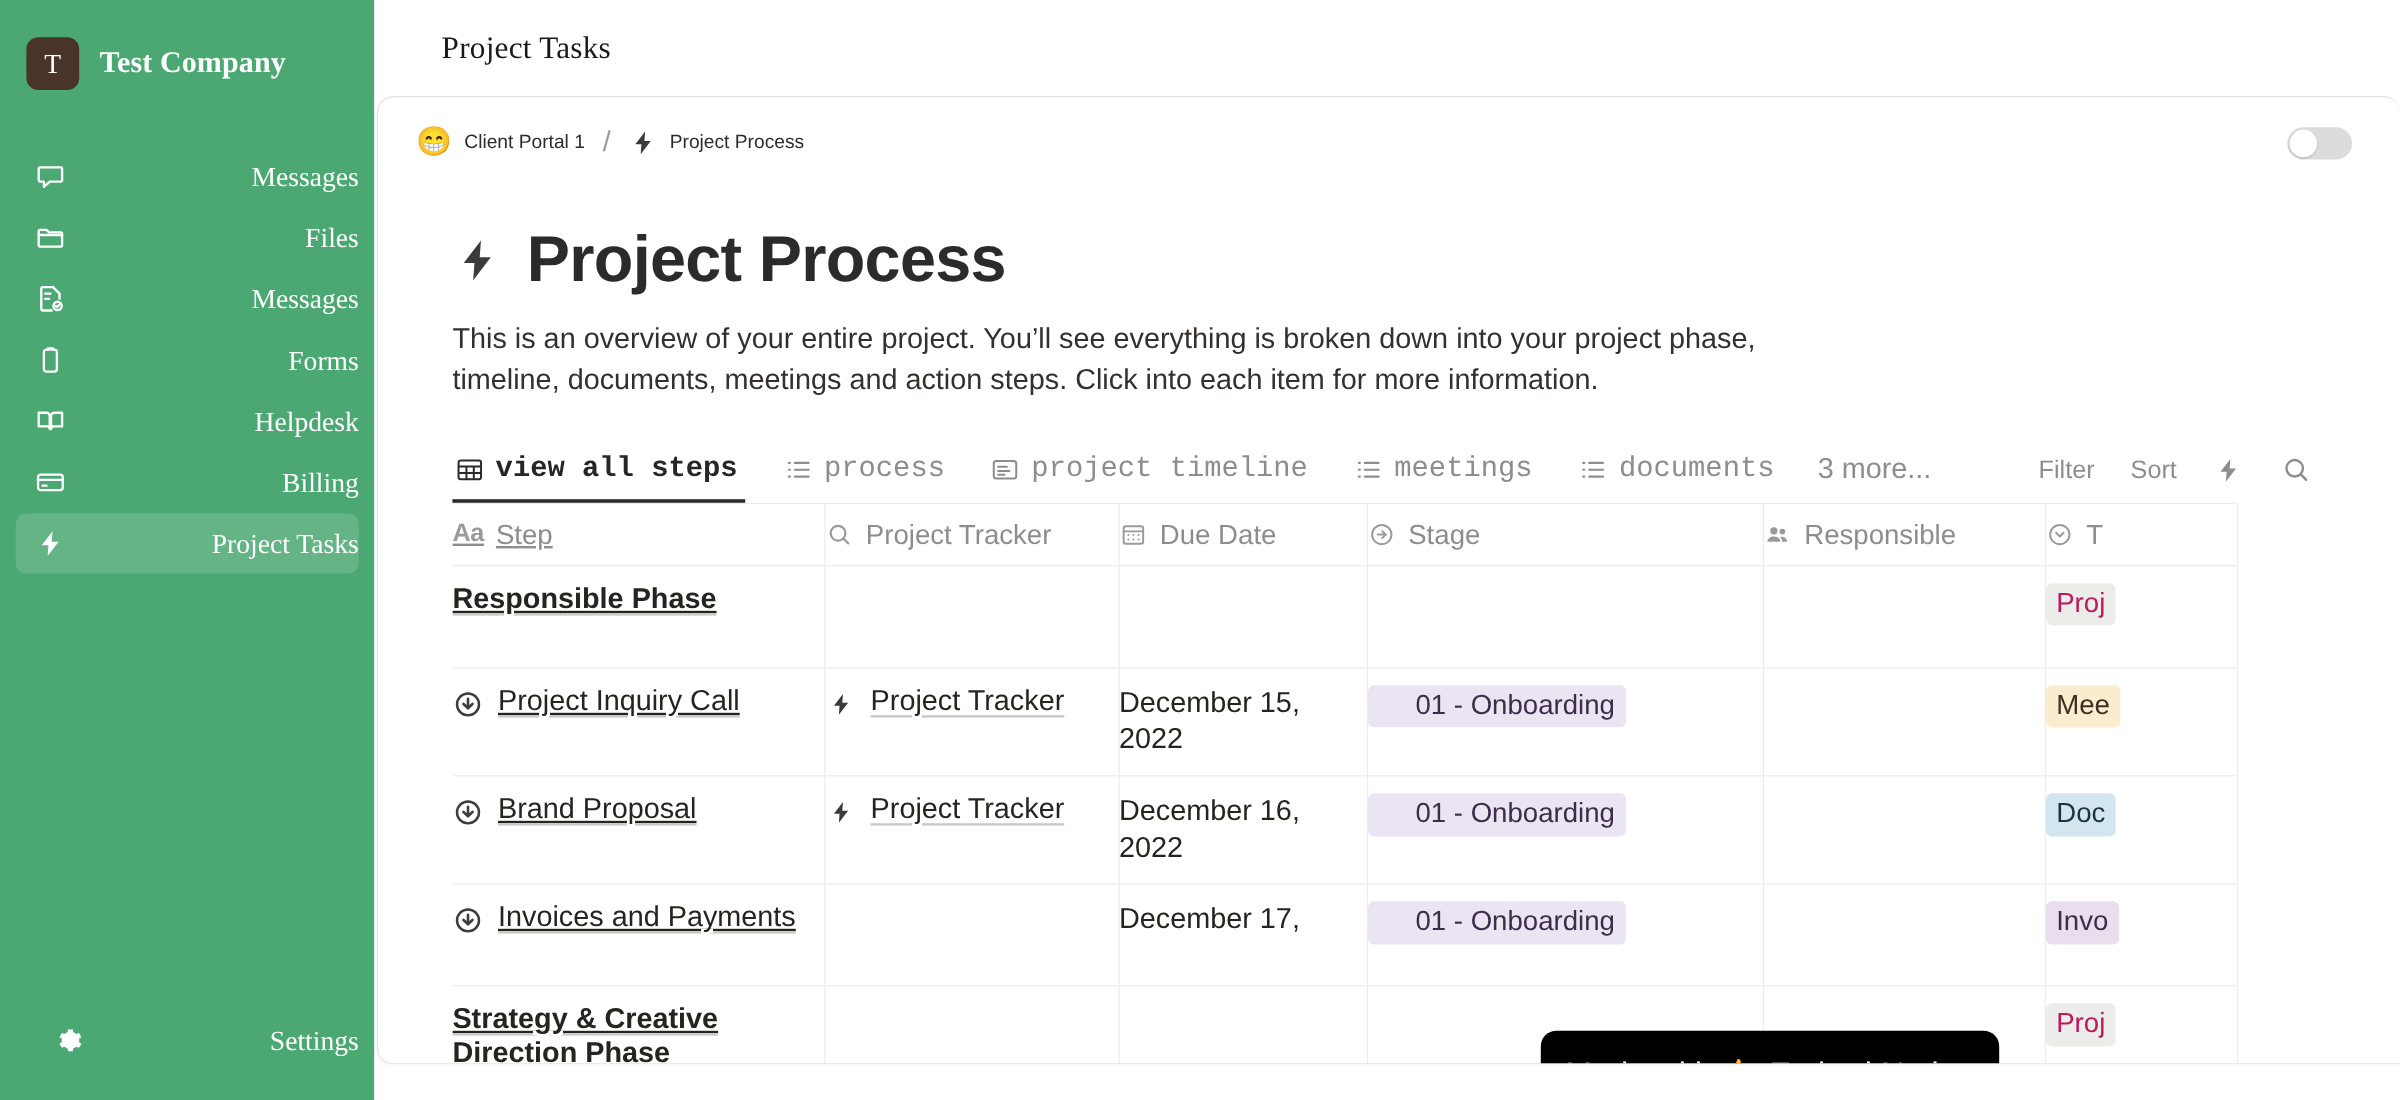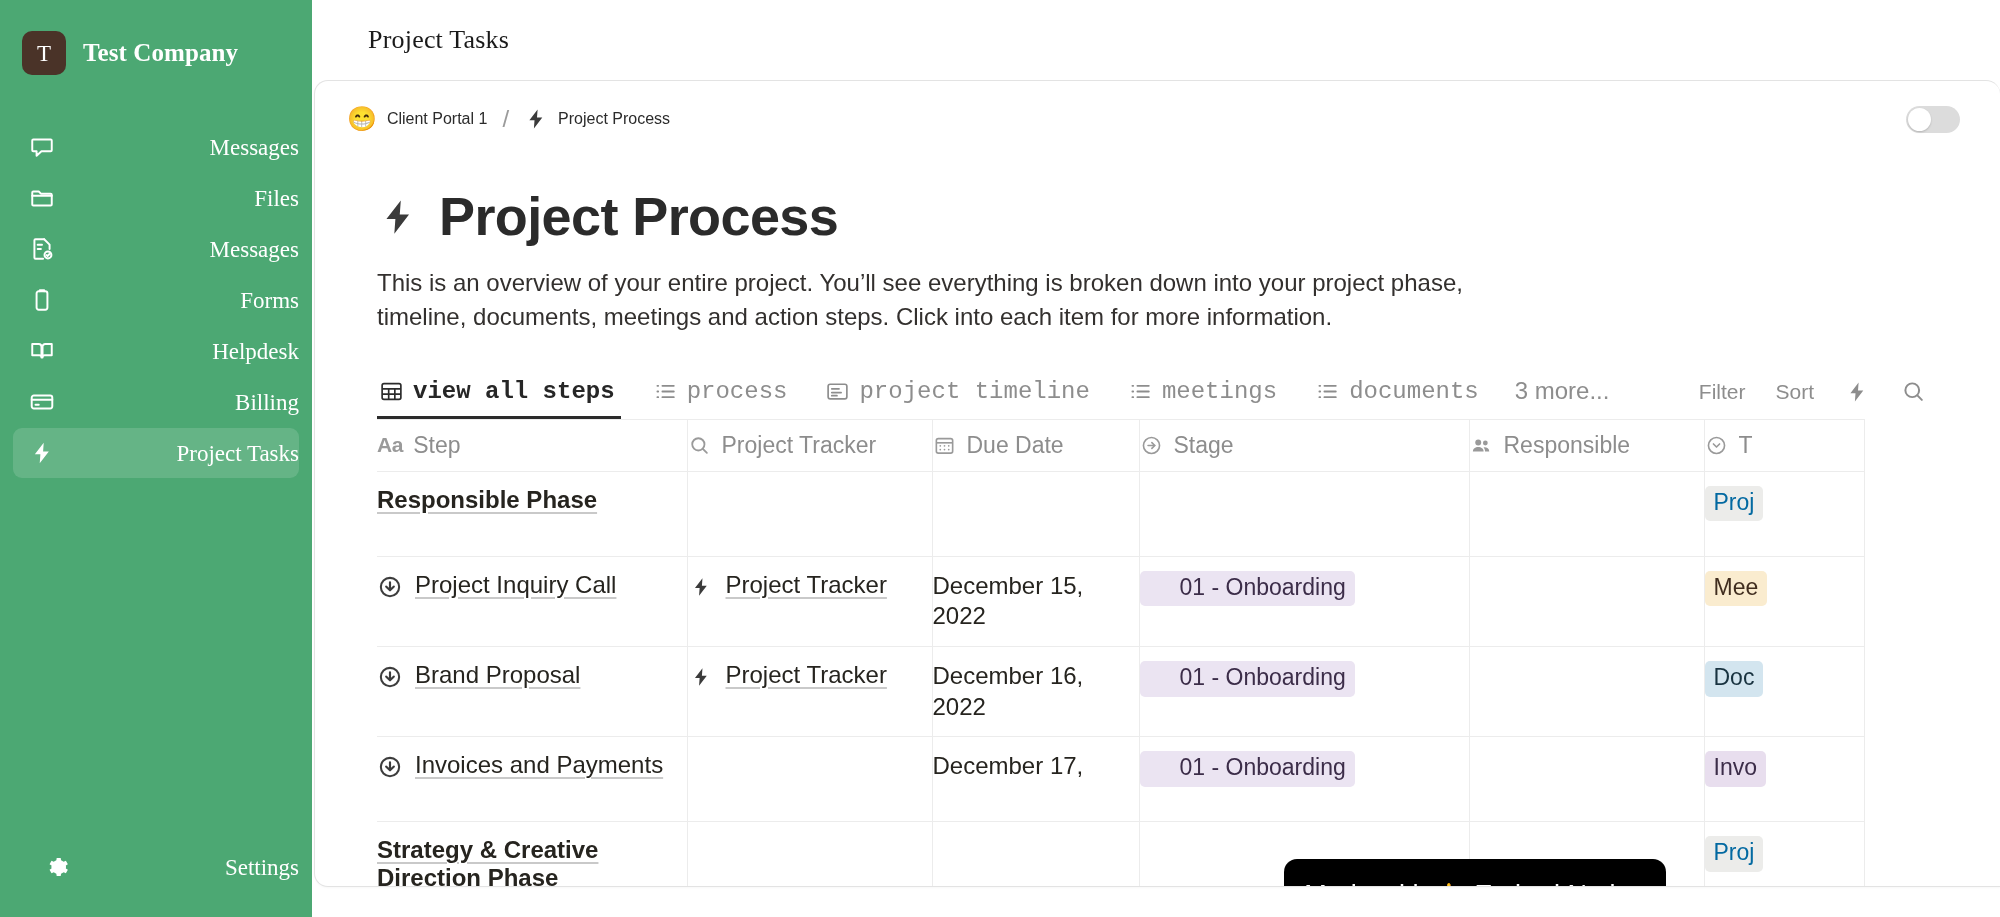--- a/index.html
+++ b/index.html
@@ -161,21 +161,21 @@
   
   .tablewrap { position: relative; overflow: hidden; }
   table.db { border-collapse: collapse; table-layout: fixed; }
   table.db th, table.db td {
     border-top: 1px solid #ececec;
     border-right: 1px solid #ececec;
     text-align: left; vertical-align: top;
     padding: 14px 16px 14px 0;
     font-family: "Liberation Sans", sans-serif;
   }
-  table.db th:first-child, table.db td:first-child { padding-left: 0; }
+  table.db th:first-child, table.db td:first-child { padding-left: 0; text-decoration: underline; }
   table.db th {
     border-top: 1px solid #ececec;
     border-bottom: none;
     padding-top: 12px; padding-bottom: 12px;
     font-weight: 400;
     font-size: 23px; color: #8d8d8d;
     height: 52px;
   }
   .th-inner { display: flex; align-items: center; gap: 10px; }
   .th-icon { width: 24px; height: 24px; display:flex; align-items:center; justify-content:center; flex:0 0 24px; }
@@ -189,21 +189,21 @@
     text-underline-offset: 4px; color: #26241f; cursor: pointer;
   }
   .cell-strong { font-weight: 700; }
   .date-cell { line-height: 1.28; max-width: 180px; }
   .tag {
     display: inline-block; padding: 3px 9px 5px 9px; border-radius: 5px;
     font-size: 23px; line-height: 1.2; color: #2b2420;
     white-space: nowrap;
   }
   .tag-purple { background: #EBE4F2; color: #3c2d49; padding-left: 40px; }
-  .tag-gray   { background: #ECECEA; color: #0369a1; }
+  .tag-gray   { background: #ECECEA; color: #be185d; }
   .tag-yellow { background: #FAECCF; color: #402d1f; }
   .tag-blue   { background: #D3E5EF; color: #193340; }
   .tag-violet { background: #E8DEEE; color: #3c2d49; }
 
   
   .notion-badge {
     position: absolute;
     left: 969px; top: 778px;
     width: 382px; height: 72px;
     background: #000000; border-radius: 13px;

